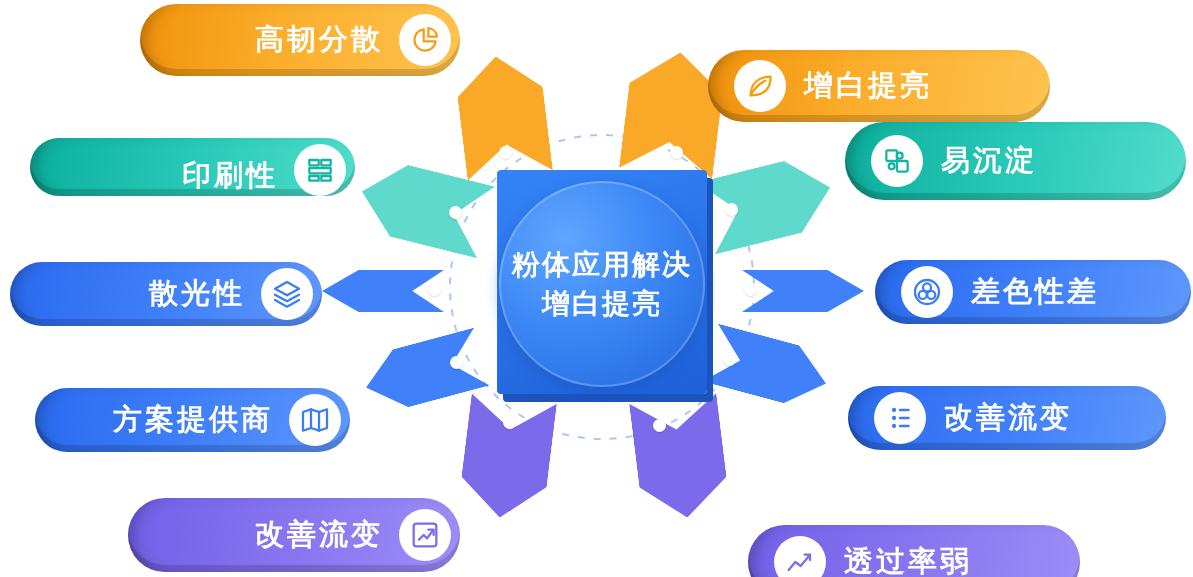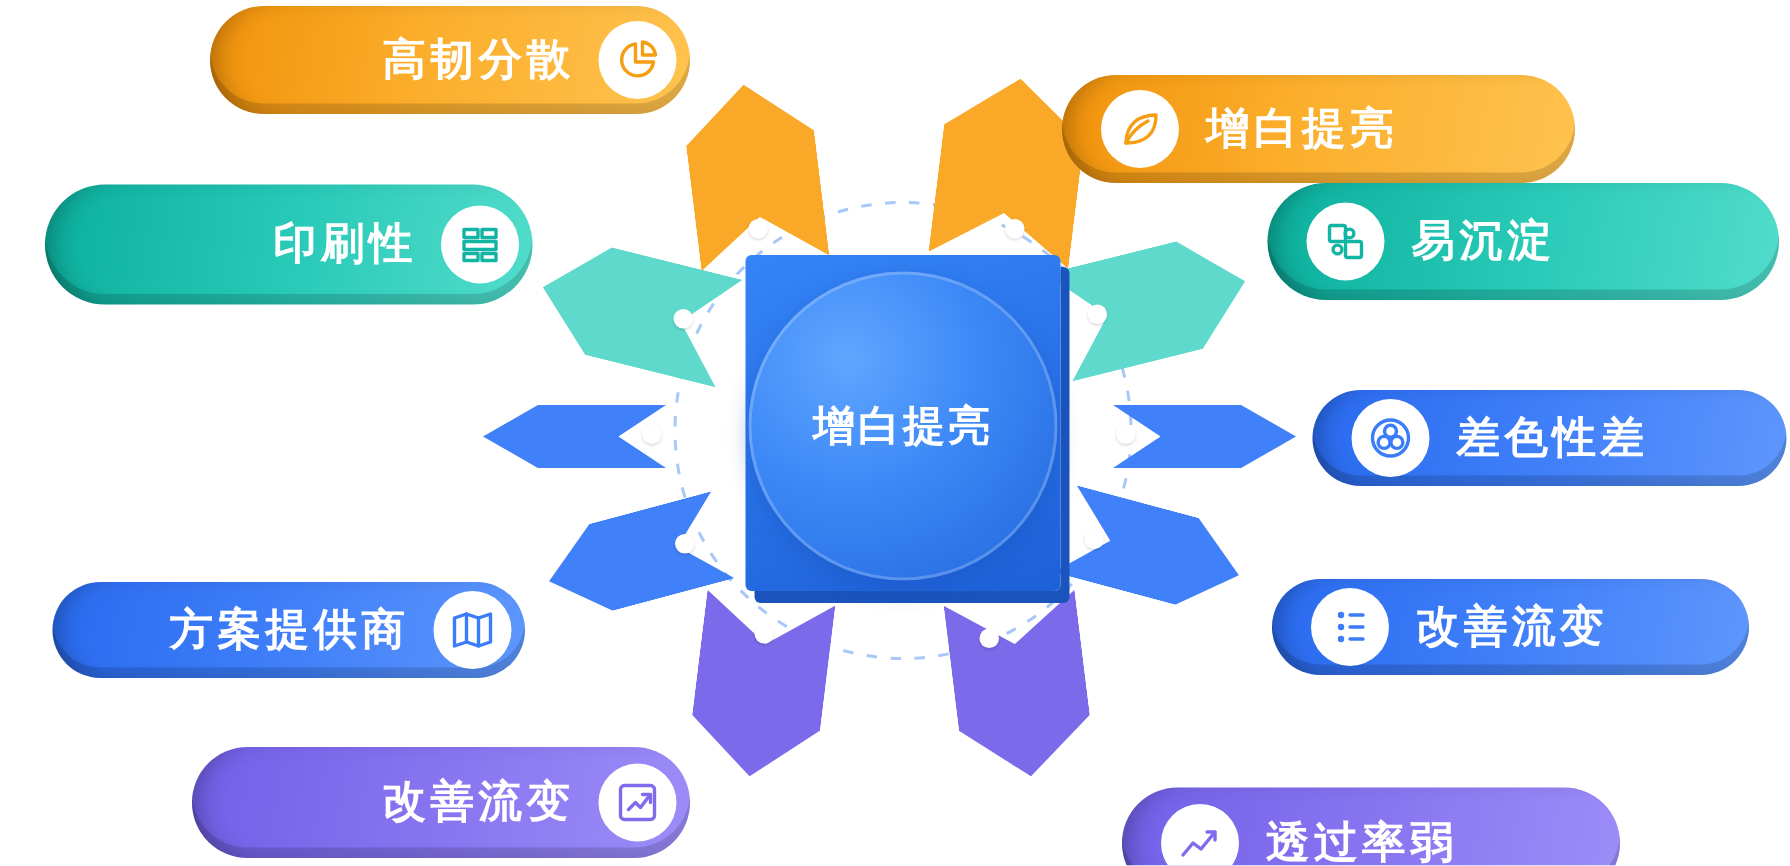--- a/index.html
+++ b/index.html
@@ -57,21 +57,21 @@
   .teal   { background:linear-gradient(100deg,#0CAE9C 0%,#28C9B7 50%,#52DCCB 100%); }
   .blue   { background:linear-gradient(100deg,#2A6BF0 0%,#3F7FF9 50%,#5E97FC 100%); }
   .purple { background:linear-gradient(100deg,#7260E8 0%,#8775F0 50%,#9C8DF8 100%); }
 
   .orange .icon-circle { color:#F59E13; }
   .teal   .icon-circle { color:#12B5A3; }
   .blue   .icon-circle { color:#3B7CF8; }
   .purple .icon-circle { color:#7E6CEC; }
 
   .pos-l1 { left:140px; top:4px;   width:320px; height:72px; }
-  .pos-l2 { left:30px;  top:123px; width:325px; height:80px; }
+  .pos-l2 { left:30px;  top:138px; width:325px; height:58px;align-items:flex-end; }
   .pos-l3 { left:10px;  top:262px; width:312px; height:64px; }
   .pos-l4 { left:35px;  top:388px; width:315px; height:64px; }
   .pos-l5 { left:128px; top:498px; width:332px; height:74px; }
   .pos-r1 { left:708px; top:17px;   width:342px; height:72px;margin-top:33px; }
   .pos-r2 { left:845px; top:122px; width:341px; height:78px; }
   .pos-r3 { left:875px; top:260px; width:316px; height:64px; }
   .pos-r4 { left:848px; top:386px; width:318px; height:64px; }
   .pos-r5 { left:748px; top:525px; width:332px; height:74px; }
 </style>
 </head>
@@ -100,20 +100,21 @@
   <span class="dot" style="left:725px; top:203px;"></span>
   <span class="dot" style="left:428px; top:283px;"></span>
   <span class="dot" style="left:744px; top:283px;"></span>
   <span class="dot" style="left:450px; top:356px;"></span>
   <span class="dot" style="left:723px; top:353px;"></span>
   <span class="dot" style="left:503px; top:416px;"></span>
   <span class="dot" style="left:653px; top:419px;"></span>
 
   <div class="center-square"></div>
   <div class="center-circle">
+    <div class="line">粉体应用解决</div>
     <div class="line">增白提亮</div>
   </div>
 
   <div class="pill left orange pos-l1">
     <span class="pill-label">高韧分散</span>
     <span class="icon-circle">
       <svg viewBox="0 0 24 24">
           <path d="M11 4a8 8 0 1 0 9 9h-9z"></path>
           <path d="M14.5 3a7.5 7.5 0 0 1 6.5 6.5h-6.5z"></path>
         </svg>
@@ -126,20 +127,30 @@
       <svg viewBox="0 0 24 24">
           <rect x="4" y="4.5" width="7" height="4"></rect>
           <rect x="13" y="4.5" width="7" height="4"></rect>
           <rect x="4" y="10.5" width="16" height="4"></rect>
           <rect x="4" y="16.5" width="7" height="3.5"></rect>
           <rect x="13" y="16.5" width="7" height="3.5"></rect>
         </svg>
     </span>
   </div>
 
+  <div class="pill left blue pos-l3">
+    <span class="pill-label">散光性</span>
+    <span class="icon-circle">
+      <svg viewBox="0 0 24 24">
+          <path d="M12 3l9 5-9 5-9-5z"></path>
+          <path d="M3 12.5l9 5 9-5"></path>
+          <path d="M3 16.5l9 5 9-5"></path>
+        </svg>
+    </span>
+  </div>
 
   <div class="pill left blue pos-l4">
     <span class="pill-label">方案提供商</span>
     <span class="icon-circle">
       <svg viewBox="0 0 24 24">
           <path d="M3 6l6-2 6 2 6-2v14l-6 2-6-2-6 2z"></path>
           <path d="M9 4v14"></path>
           <path d="M15 6v14"></path>
         </svg>
     </span>

